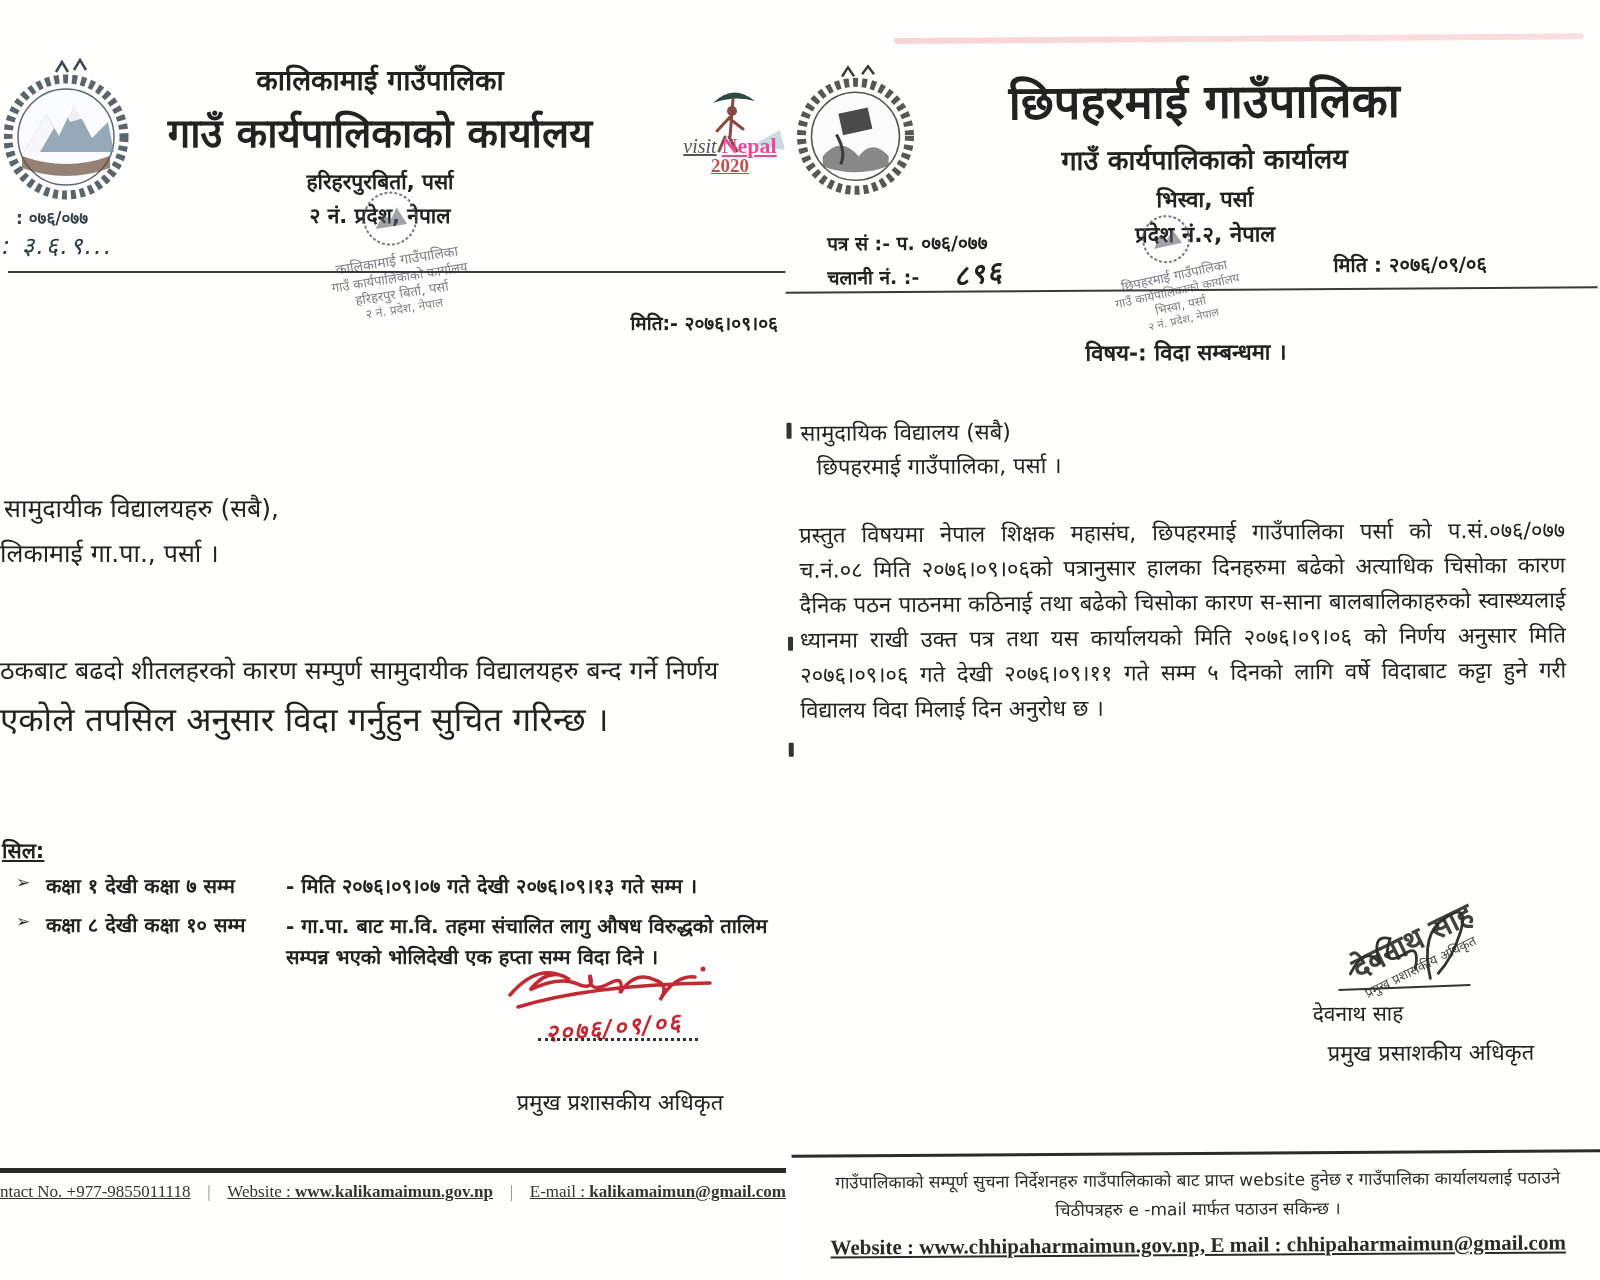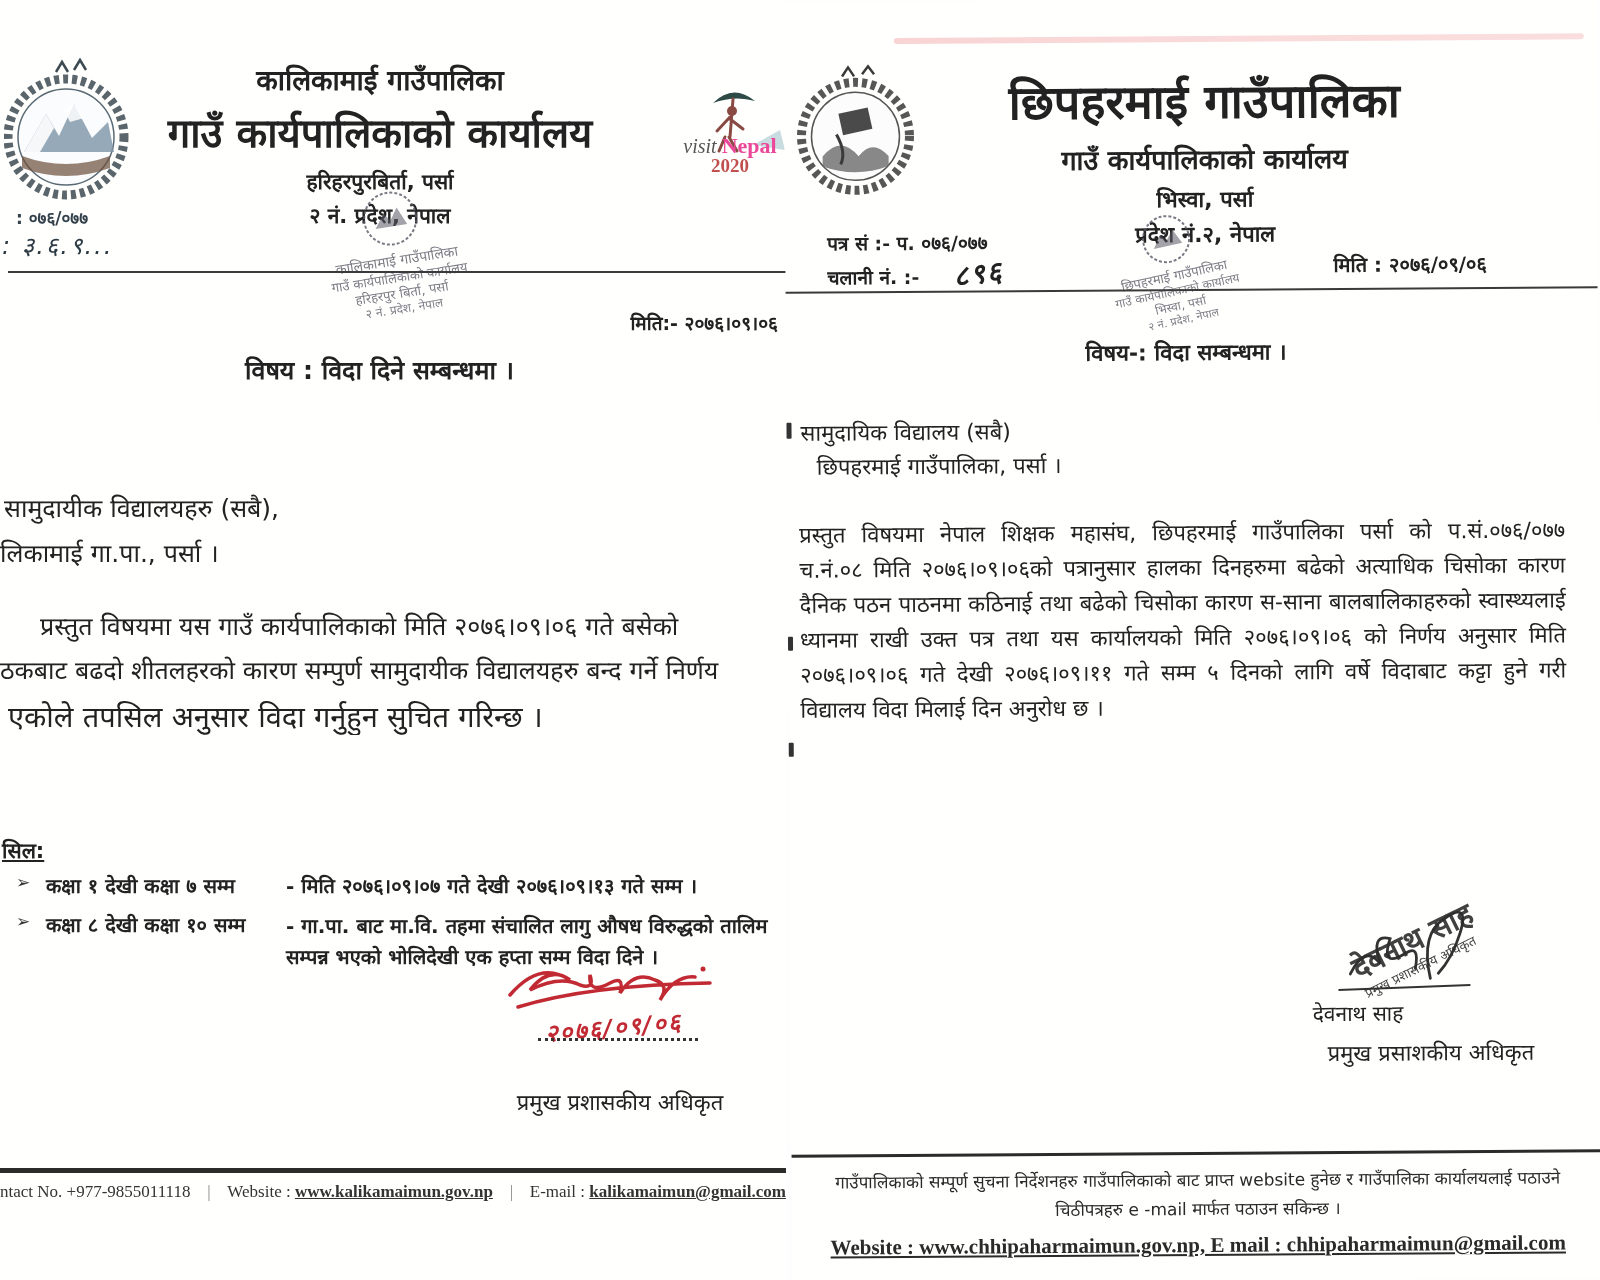--- a/index.html
+++ b/index.html
@@ -1,20 +1,20 @@
 <!DOCTYPE html>
 <html><head>
 <meta charset="utf-8">
 <style>
   html,body{margin:0;padding:0;background:#ffffff;}
   .canvas{position:relative;width:1600px;height:1280px;background:#fefefe;overflow:hidden;
           font-family:"DejaVu Sans",sans-serif;color:#222;}
   .abs{position:absolute;}
   .dev{font-family:"DejaVu Sans",sans-serif;}
-  .serif{font-family:"Liberation Serif",serif;}
+  .serif{font-family:"Liberation Serif",serif;text-decoration:underline;}
   .b{font-weight:bold;}
   .ctr{text-align:center;}
   .nowrap{white-space:nowrap;overflow:hidden;}
   .jline{text-align:justify;text-align-last:justify;}
   .page{position:absolute;top:0;height:1280px;background:#fffffe;}
   .page-left{left:0;width:786px;}
   .page-right{left:788px;width:812px;transform:rotate(-0.4deg);}
   .rule{background:#3a3a3a;height:2px;}
   .u{text-decoration:underline;}
   .stamp{color:#5a5a66;opacity:0.8;}
@@ -76,28 +76,26 @@
       <div class="sline dev" style="font-size:14px;">कालिकामाई गाउँपालिका</div>
       <div class="sline dev" style="font-size:13px;">गाउँ कार्यपालिकाको कार्यालय</div>
       <div class="sline dev" style="font-size:13px;">हरिहरपुर बिर्ता, पर्सा</div>
       <div class="sline dev" style="font-size:12px;">२ नं. प्रदेश, नेपाल</div>
     </div>
 
     <div class="abs rule" style="left:8px;top:271px;width:778px;"></div>
 
     <div class="abs dev b" style="right:8px;top:310px;font-size:19px;">मिति:- २०७६।०९।०६</div>
 
-    <div class="abs dev b" style="left:245px;top:352px;font-size:25px;">विषय : विदा दिने सम्बन्धमा ।</div>
 
     <div class="abs dev" style="left:4px;top:490px;font-size:25px;">सामुदायीक विद्यालयहरु (सबै),</div>
     <div class="abs dev" style="left:0px;top:535px;font-size:25px;">लिकामाई गा.पा., पर्सा ।</div>
 
-    <div class="abs dev nowrap" style="left:40px;top:608px;width:746px;font-size:25px;">प्रस्तुत विषयमा यस गाउँ कार्यपालिकाको मिति २०७६।०९।०६ गते बसेको</div>
     <div class="abs dev nowrap" style="left:0px;top:652px;width:786px;font-size:25px;">ठकबाट बढदो शीतलहरको कारण सम्पुर्ण सामुदायीक विद्यालयहरु बन्द गर्ने निर्णय</div>
-    <div class="abs dev nowrap" style="left:0px;top:696px;width:786px;font-size:29px;margin-left:8px;">एकोले तपसिल अनुसार विदा गर्नुहुन सुचित गरिन्छ ।</div>
+    <div class="abs dev nowrap" style="left:0px;top:696px;width:786px;font-size:33px;">एकोले तपसिल अनुसार विदा गर्नुहुन सुचित गरिन्छ ।</div>
 
     <div class="abs dev b u" style="left:2px;top:836px;font-size:21px;text-decoration:underline;">सिल:</div>
 
     <div class="abs" style="left:16px;top:872px;width:768px;">
       <div style="display:flex;">
         <span class="dev" style="font-size:17px;width:30px;color:#333;">➢</span>
         <span class="dev b" style="font-size:20px;width:240px;">कक्षा १ देखी कक्षा ७ सम्म</span>
         <span class="dev b" style="font-size:20px;width:490px;">- मिति २०७६।०९।०७ गते देखी २०७६।०९।१३ गते सम्म ।</span>
       </div>
       <div style="display:flex;margin-top:12px;">

